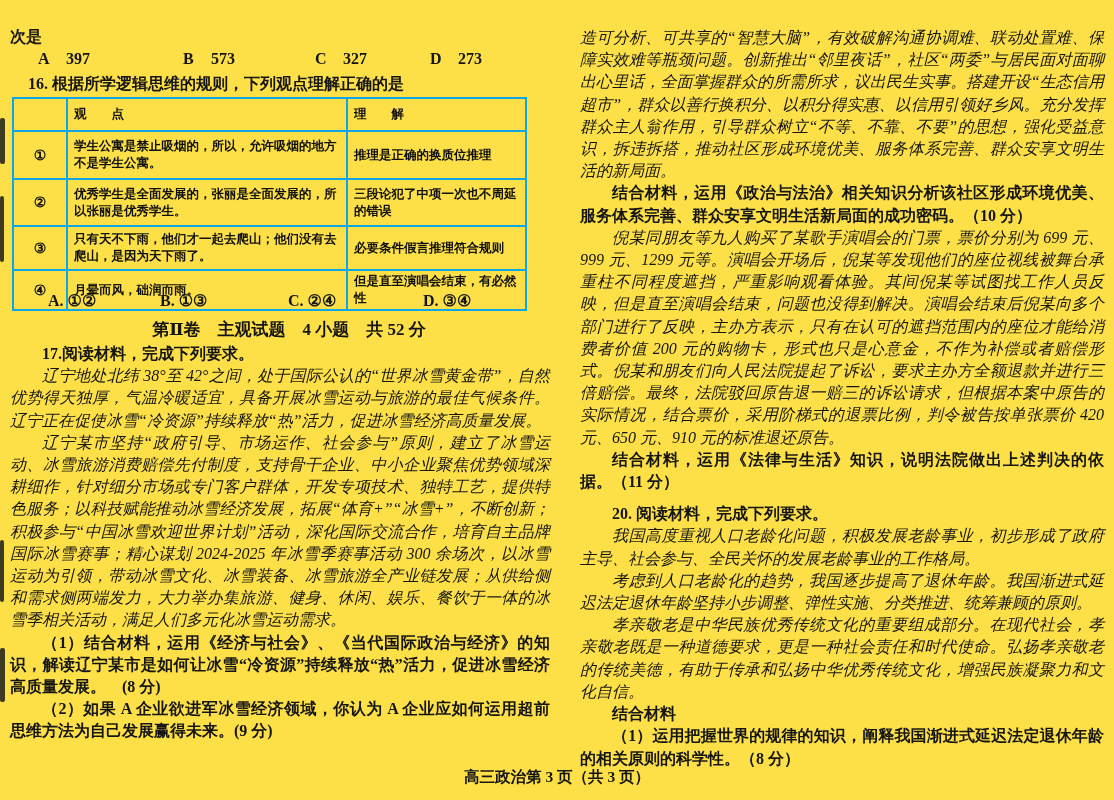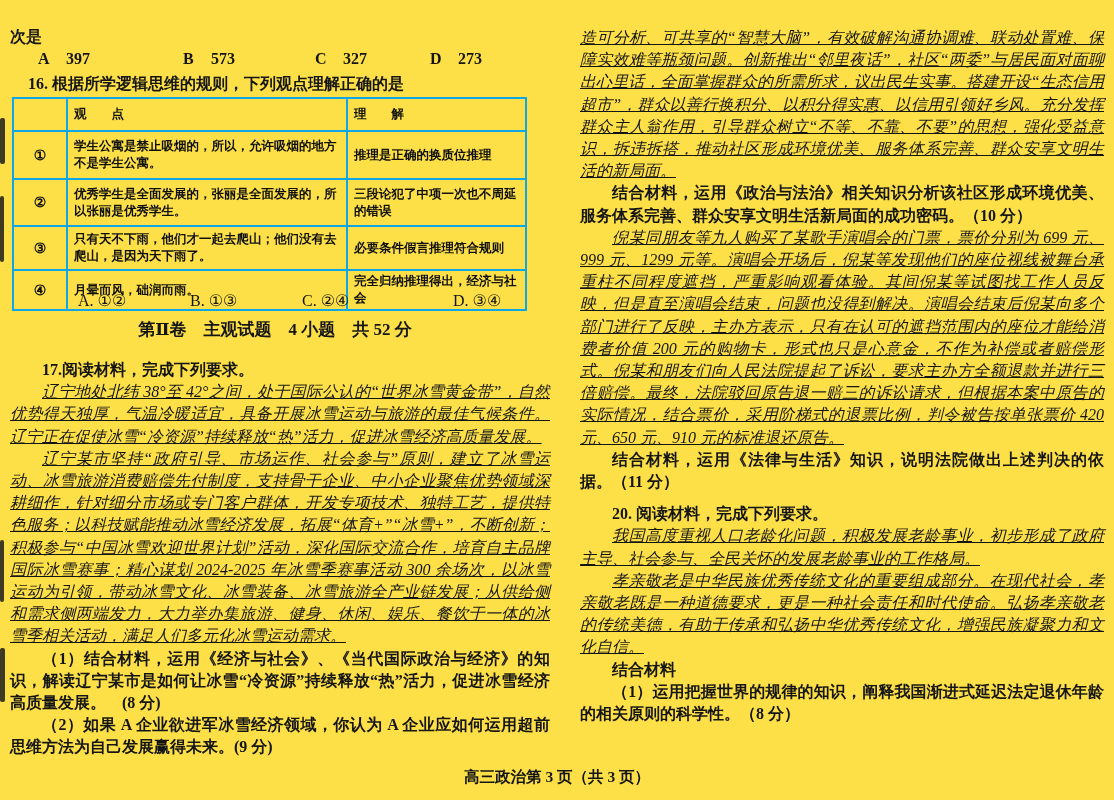--- a/index.html
+++ b/index.html
@@ -8,21 +8,21 @@
     background:#e9e7e2;
     font-family:"Liberation Serif","DejaVu Serif",serif;
   }
   .page {
     position:relative; width:1114px; height:800px;
     background:#fde047; color:#151515; overflow:hidden;
   }
   .abs { position:absolute; }
   .t { font-size:16px; line-height:22.2px; text-align:justify; }
   .bold { font-weight:700; }
-  .material { font-style:italic; font-weight:400;text-decoration:underline; }
+  .material { font-style:italic; font-weight:400; }
   .indent { text-indent:2em; }
   p { margin:0; }
 
   
   .art { position:absolute; left:0; background:#1c1c1c; opacity:.85; border-radius:2px; }
   .art1 { top:118px; width:5px; height:46px; }
   .art2 { top:196px; width:4px; height:66px; }
   .art3 { top:540px; width:4px; height:62px; }
   .art4 { top:648px; width:5px; height:54px; }
 
@@ -45,27 +45,27 @@
   .q16-table td { border:2px solid #0ea5e9; padding:2px 6px; vertical-align:middle; }
   .q16-table .c-num { width:40px; text-align:center; font-size:14px; }
   .q16-table .c-vp  { width:266px; }
   .q16-table .c-ud  { width:165px; }
   .q16-table .hdr td { height:27px; }
   .q16-table .r1 td { height:42px; }
   .q16-table .r2 td { height:41px; }
   .q16-table .r3 td { height:38px; }
   .q16-table .r4 td { height:25px; }
 
-  .q16-opts { left:0; top:291px; width:557px; height:22px; font-weight:400; font-size:16px;margin-left:30px; }
+  .q16-opts { left:0; top:291px; width:557px; height:22px; font-weight:700; font-size:16px; }
   .q16-opts span { position:absolute; }
-  .qoA{left:48px;} .qoB{left:160px;} .qoC{left:272px;} .qoD{left:423px;}
+  .qoA{left:48px;} .qoB{left:160px;} .qoC{left:288px;} .qoD{left:423px;}
 
-  .section-title { left:10px; top:318px; width:530px; text-align:center; font-weight:700; font-size:17px; }
+  .section-title { left:24px; top:318px; width:530px; text-align:center; font-weight:700; font-size:17px; }
 
-  .q17-block { left:10px; top:343px; width:540px;margin-top:16px; }
+  .q17-block { left:10px; top:343px; width:540px; }
   .q18-block { left:10px; top:701px; width:540px; }
 
   .col-right { left:580px; top:27px; width:524px; }
   .gap-19 { margin-top:46px; }
   .gap-20 { margin-top:10px; }
 
   .footer { left:0; top:767px; width:1114px; text-align:center; font-weight:700; font-size:15.5px; }
 </style>
 </head>
 <body>
@@ -106,21 +106,21 @@
       <td class="c-ud">三段论犯了中项一次也不周延的错误</td>
     </tr>
     <tr class="r3">
       <td class="c-num">③</td>
       <td class="c-vp">只有天不下雨，他们才一起去爬山；他们没有去爬山，是因为天下雨了。</td>
       <td class="c-ud">必要条件假言推理符合规则</td>
     </tr>
     <tr class="r4">
       <td class="c-num">④</td>
       <td class="c-vp">月晕而风，础润而雨。</td>
-      <td class="c-ud">完全归纳推理得出，经济与社会</td>
+      <td class="c-ud">但是直至演唱会结束，有必然性</td>
     </tr>
   </tbody>
     </table>
 
   <div class="abs q16-opts">
     <span class="qoA">A. ①②</span>
     <span class="qoB">B. ①③</span>
     <span class="qoC">C. ②④</span>
     <span class="qoD">D. ③④</span>
   </div>
@@ -138,20 +138,21 @@
 
   <div class="abs col-right">
     <p class="t material">造可分析、可共享的“智慧大脑”，有效破解沟通协调难、联动处置难、保障实效难等瓶颈问题。创新推出“邻里夜话”，社区“两委”与居民面对面聊出心里话，全面掌握群众的所需所求，议出民生实事。搭建开设“生态信用超市”，群众以善行换积分、以积分得实惠、以信用引领好乡风。充分发挥群众主人翁作用，引导群众树立“不等、不靠、不要”的思想，强化受益意识，拆违拆搭，推动社区形成环境优美、服务体系完善、群众安享文明生活的新局面。</p>
     <p class="t bold indent">结合材料，运用《政治与法治》相关知识分析该社区形成环境优美、服务体系完善、群众安享文明生活新局面的成功密码。（10 分）</p>
 
     <p class="t material indent">倪某同朋友等九人购买了某歌手演唱会的门票，票价分别为 699 元、999 元、1299 元等。演唱会开场后，倪某等发现他们的座位视线被舞台承重柱不同程度遮挡，严重影响观看体验。其间倪某等试图找工作人员反映，但是直至演唱会结束，问题也没得到解决。演唱会结束后倪某向多个部门进行了反映，主办方表示，只有在认可的遮挡范围内的座位才能给消费者价值 200 元的购物卡，形式也只是心意金，不作为补偿或者赔偿形式。倪某和朋友们向人民法院提起了诉讼，要求主办方全额退款并进行三倍赔偿。最终，法院驳回原告退一赔三的诉讼请求，但根据本案中原告的实际情况，结合票价，采用阶梯式的退票比例，判令被告按单张票价 420 元、650 元、910 元的标准退还原告。</p>
     <p class="t bold indent">结合材料，运用《法律与生活》知识，说明法院做出上述判决的依据。（11 分）</p>
 
     <p class="t bold indent gap-20">20. 阅读材料，完成下列要求。</p>
     <p class="t material indent">我国高度重视人口老龄化问题，积极发展老龄事业，初步形成了政府主导、社会参与、全民关怀的发展老龄事业的工作格局。</p>
+    <p class="t material indent">考虑到人口老龄化的趋势，我国逐步提高了退休年龄。我国渐进式延迟法定退休年龄坚持小步调整、弹性实施、分类推进、统筹兼顾的原则。</p>
     <p class="t material indent">孝亲敬老是中华民族优秀传统文化的重要组成部分。在现代社会，孝亲敬老既是一种道德要求，更是一种社会责任和时代使命。弘扬孝亲敬老的传统美德，有助于传承和弘扬中华优秀传统文化，增强民族凝聚力和文化自信。</p>
     <p class="t bold indent">结合材料</p>
     <p class="t bold indent">（1）运用把握世界的规律的知识，阐释我国渐进式延迟法定退休年龄的相关原则的科学性。（8 分）</p>
 
   </div>
 
   <div class="abs footer">高三政治第 3 页（共 3 页）</div>
 
 </div>
 

